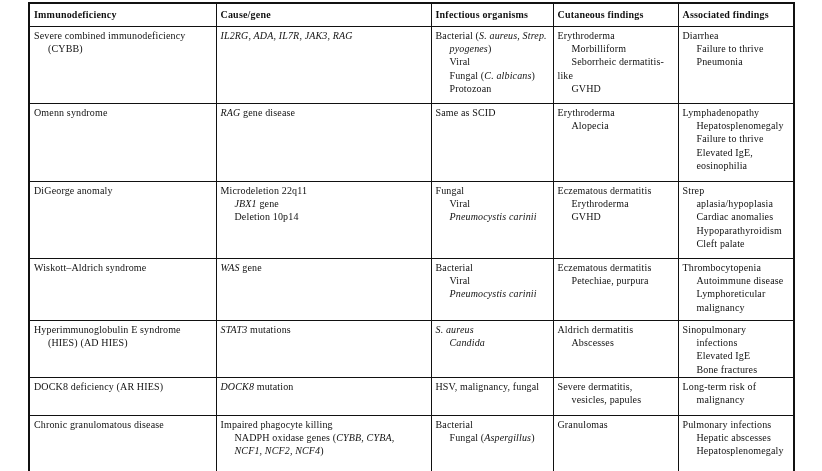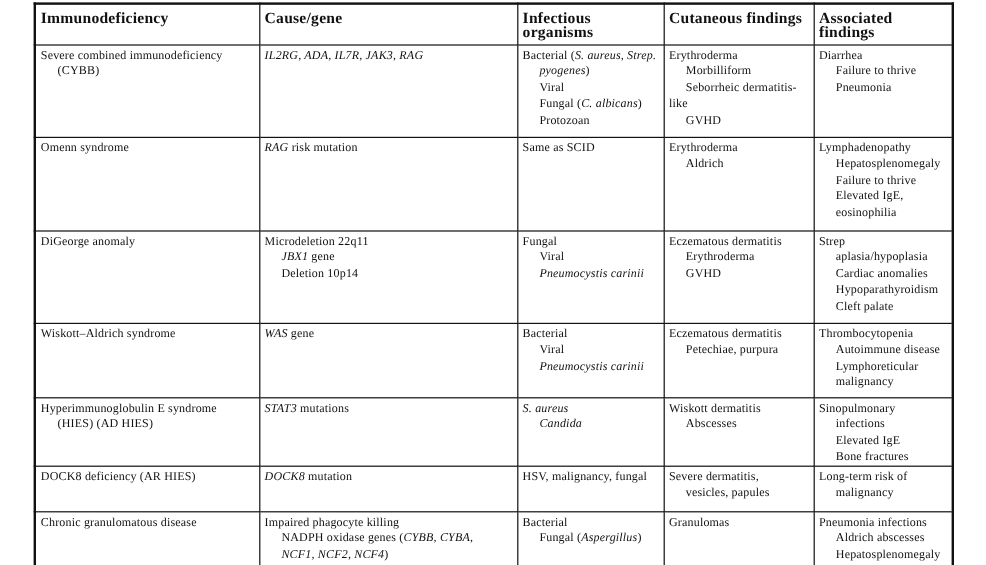--- a/index.html
+++ b/index.html
@@ -31,21 +31,21 @@
   table.immuno th, table.immuno td {
     border: 1.5px solid #111111;
     vertical-align: top;
     padding: 2px 3px 0 4px;
     overflow: hidden;
   }
   table.immuno { border: 2px solid #111111; }
   table.immuno th {
     text-align: left;
     font-weight: bold;
-    font-size: 13px;
+    font-size: 10px;
     line-height: 12px;
     padding-top: 5px;
     padding-bottom: 4px;
     letter-spacing: 0.2px;
   }
   table.immuno td {
     font-size: 10px;
     line-height: 13.4px;
     letter-spacing: 0.15px;
   }
@@ -101,28 +101,28 @@
           <div class="ln ind0"><span>Diarrhea</span></div>
           <div class="ln ind1"><span>Failure to thrive</span></div>
           <div class="ln ind1"><span>Pneumonia</span></div>
         </td>
       </tr>
       <tr style="height: 78px;">
         <td>
           <div class="ln ind0"><span>Omenn syndrome</span></div>
         </td>
         <td>
-          <div class="ln ind0"><span class="it">RAG</span><span> risk mutation</span></div>
+          <div class="ln ind0"><span class="it">RAG</span><span> gene disease</span></div>
         </td>
         <td>
           <div class="ln ind0"><span>Same as SCID</span></div>
         </td>
         <td>
           <div class="ln ind0"><span>Erythroderma</span></div>
-          <div class="ln ind1"><span>Aldrich</span></div>
+          <div class="ln ind1"><span>Alopecia</span></div>
         </td>
         <td>
           <div class="ln ind0"><span>Lymphadenopathy</span></div>
           <div class="ln ind1"><span>Hepatosplenomegaly</span></div>
           <div class="ln ind1"><span>Failure to thrive</span></div>
           <div class="ln ind1"><span>Elevated IgE,</span></div>
           <div class="ln ind1"><span>eosinophilia</span></div>
         </td>
       </tr>
       <tr style="height: 77px;">
@@ -181,21 +181,21 @@
           <div class="ln ind1"><span>(HIES) (AD HIES)</span></div>
         </td>
         <td>
           <div class="ln ind0"><span class="it">STAT3</span><span> mutations</span></div>
         </td>
         <td>
           <div class="ln ind0"><span class="it">S. aureus</span></div>
           <div class="ln ind1"><span class="it">Candida</span></div>
         </td>
         <td>
-          <div class="ln ind0"><span>Wiskott dermatitis</span></div>
+          <div class="ln ind0"><span>Aldrich dermatitis</span></div>
           <div class="ln ind1"><span>Abscesses</span></div>
         </td>
         <td>
           <div class="ln ind0"><span>Sinopulmonary</span></div>
           <div class="ln ind1"><span>infections</span></div>
           <div class="ln ind1"><span>Elevated IgE</span></div>
           <div class="ln ind1"><span>Bone fractures</span></div>
         </td>
       </tr>
       <tr style="height: 38px;">
@@ -227,19 +227,19 @@
           <div class="ln ind1"><span class="it">NCF1, NCF2, NCF4</span><span>)</span></div>
         </td>
         <td>
           <div class="ln ind0"><span>Bacterial</span></div>
           <div class="ln ind1"><span>Fungal (</span><span class="it">Aspergillus</span><span>)</span></div>
         </td>
         <td>
           <div class="ln ind0"><span>Granulomas</span></div>
         </td>
         <td>
-          <div class="ln ind0"><span>Pneumonia infections</span></div>
-          <div class="ln ind1"><span>Aldrich abscesses</span></div>
+          <div class="ln ind0"><span>Pulmonary infections</span></div>
+          <div class="ln ind1"><span>Hepatic abscesses</span></div>
           <div class="ln ind1"><span>Hepatosplenomegaly</span></div>
         </td>
       </tr>
     </tbody>
 </table>
 
 </body></html>

